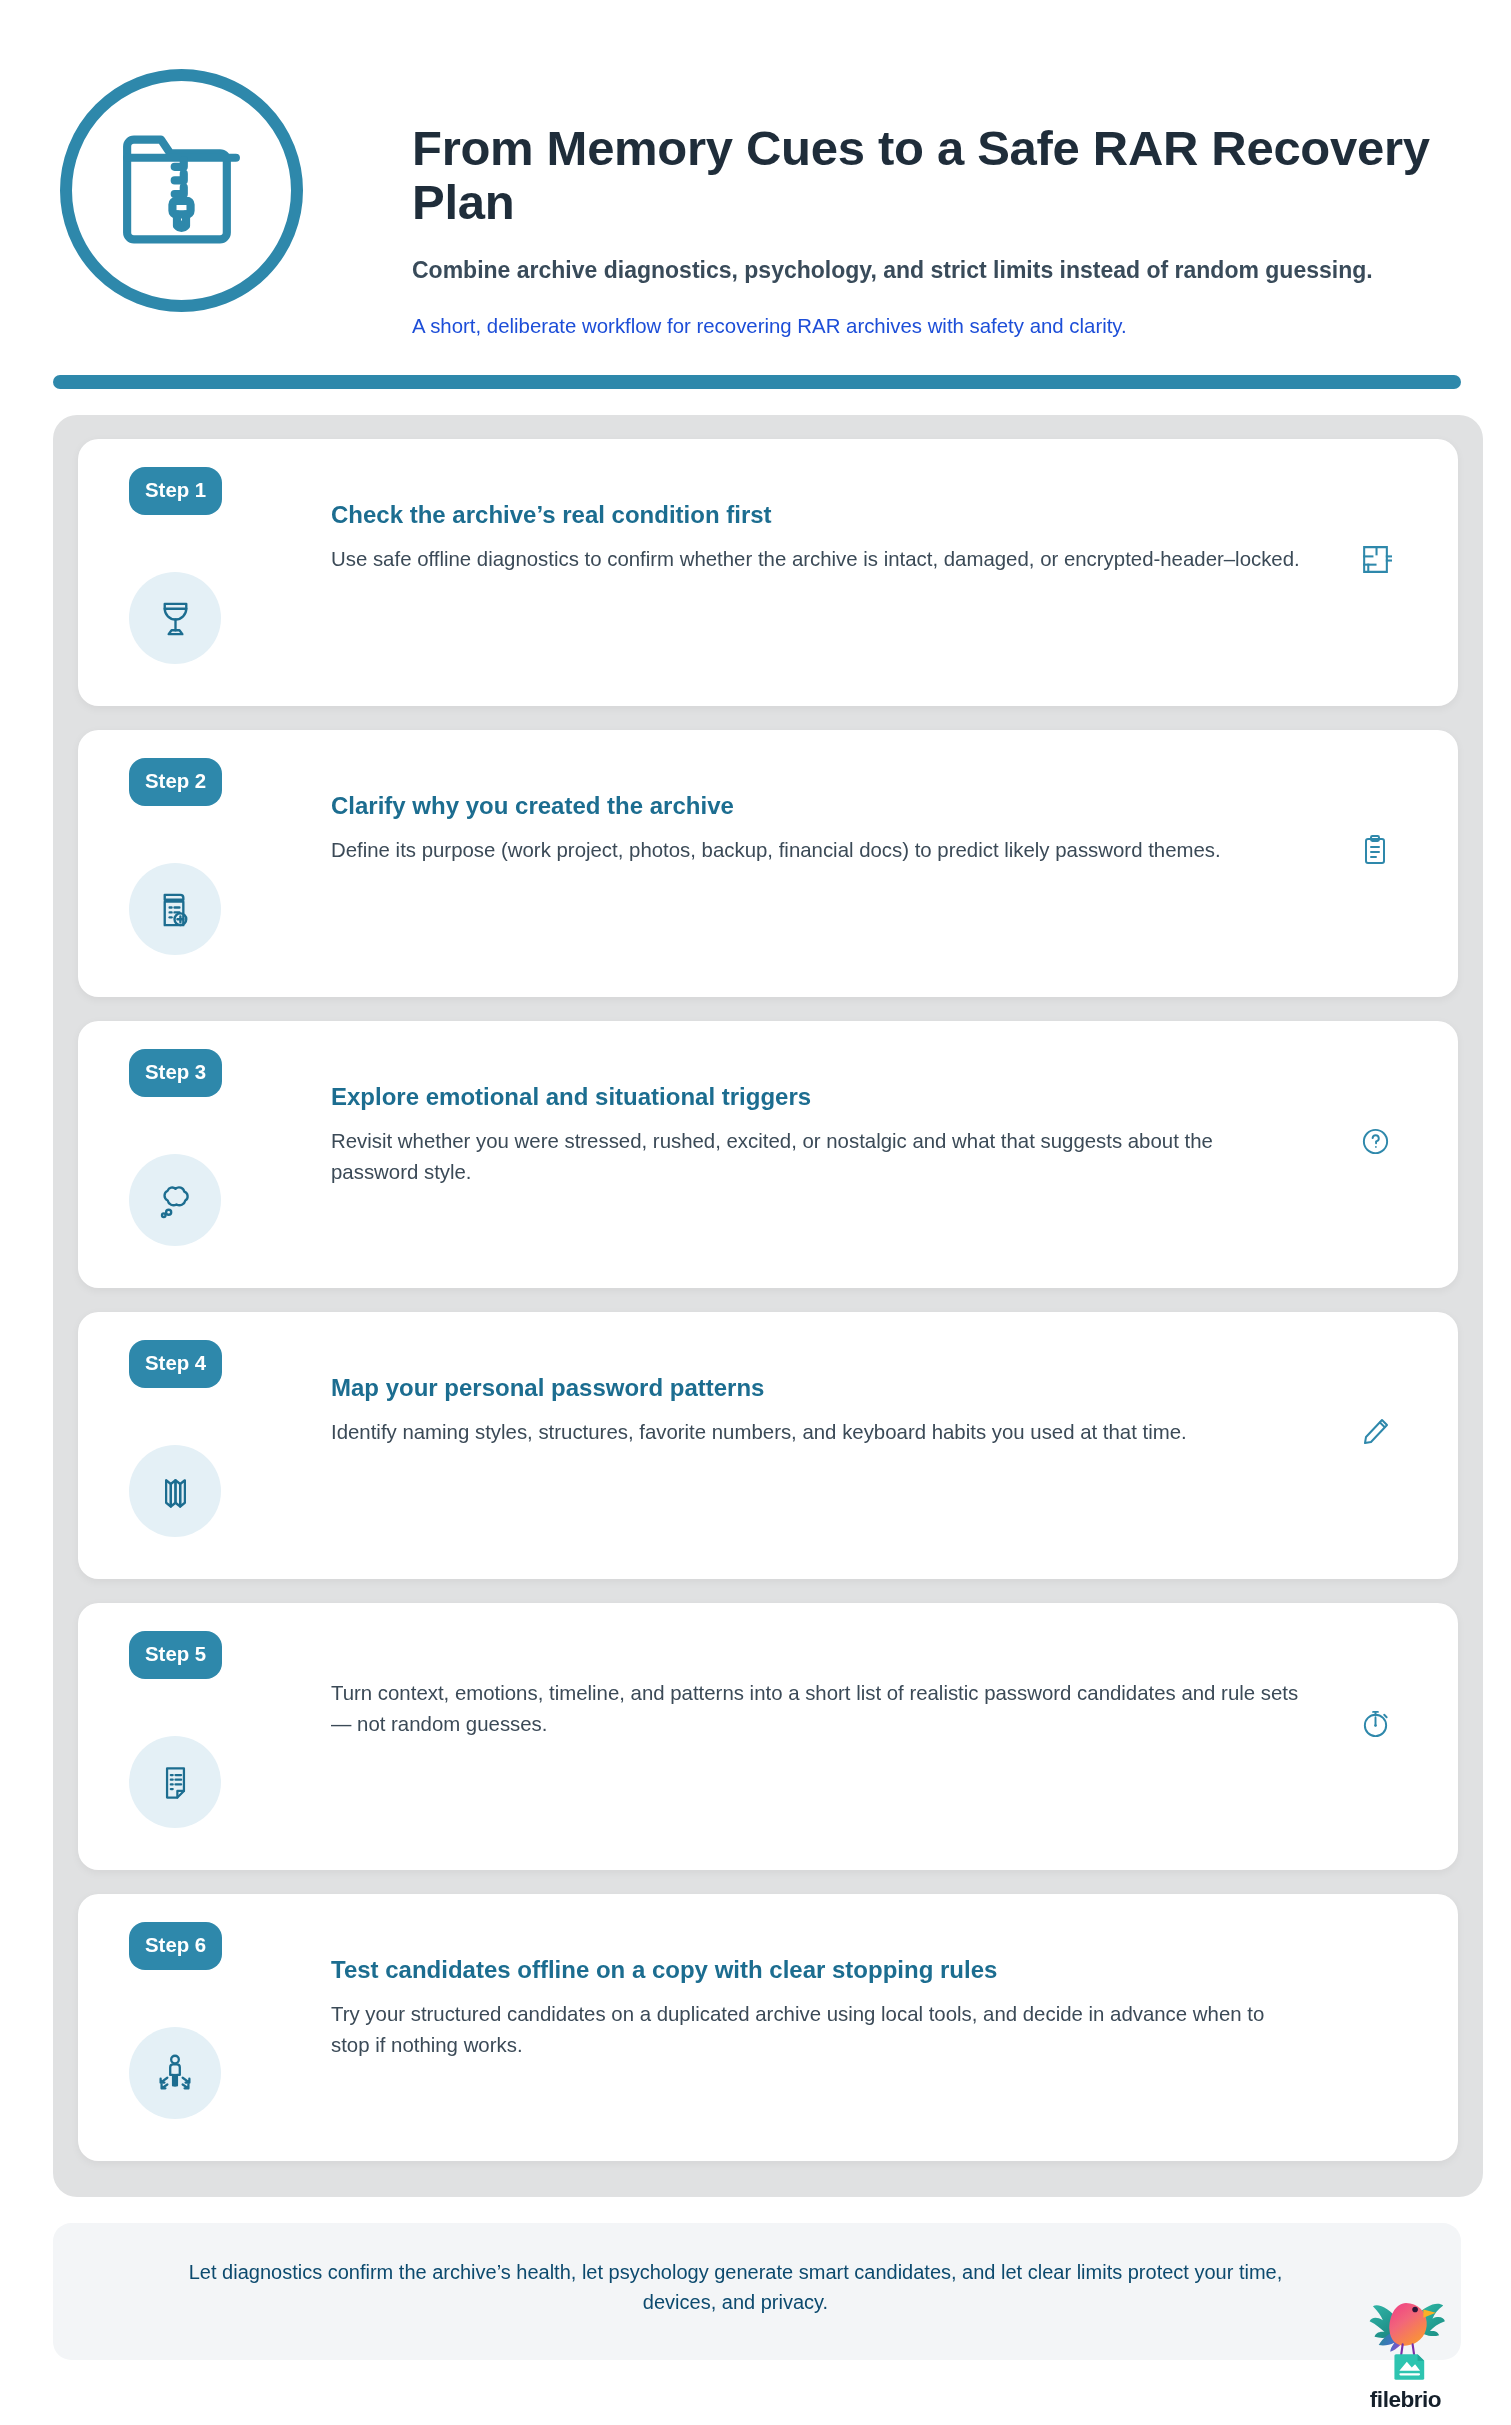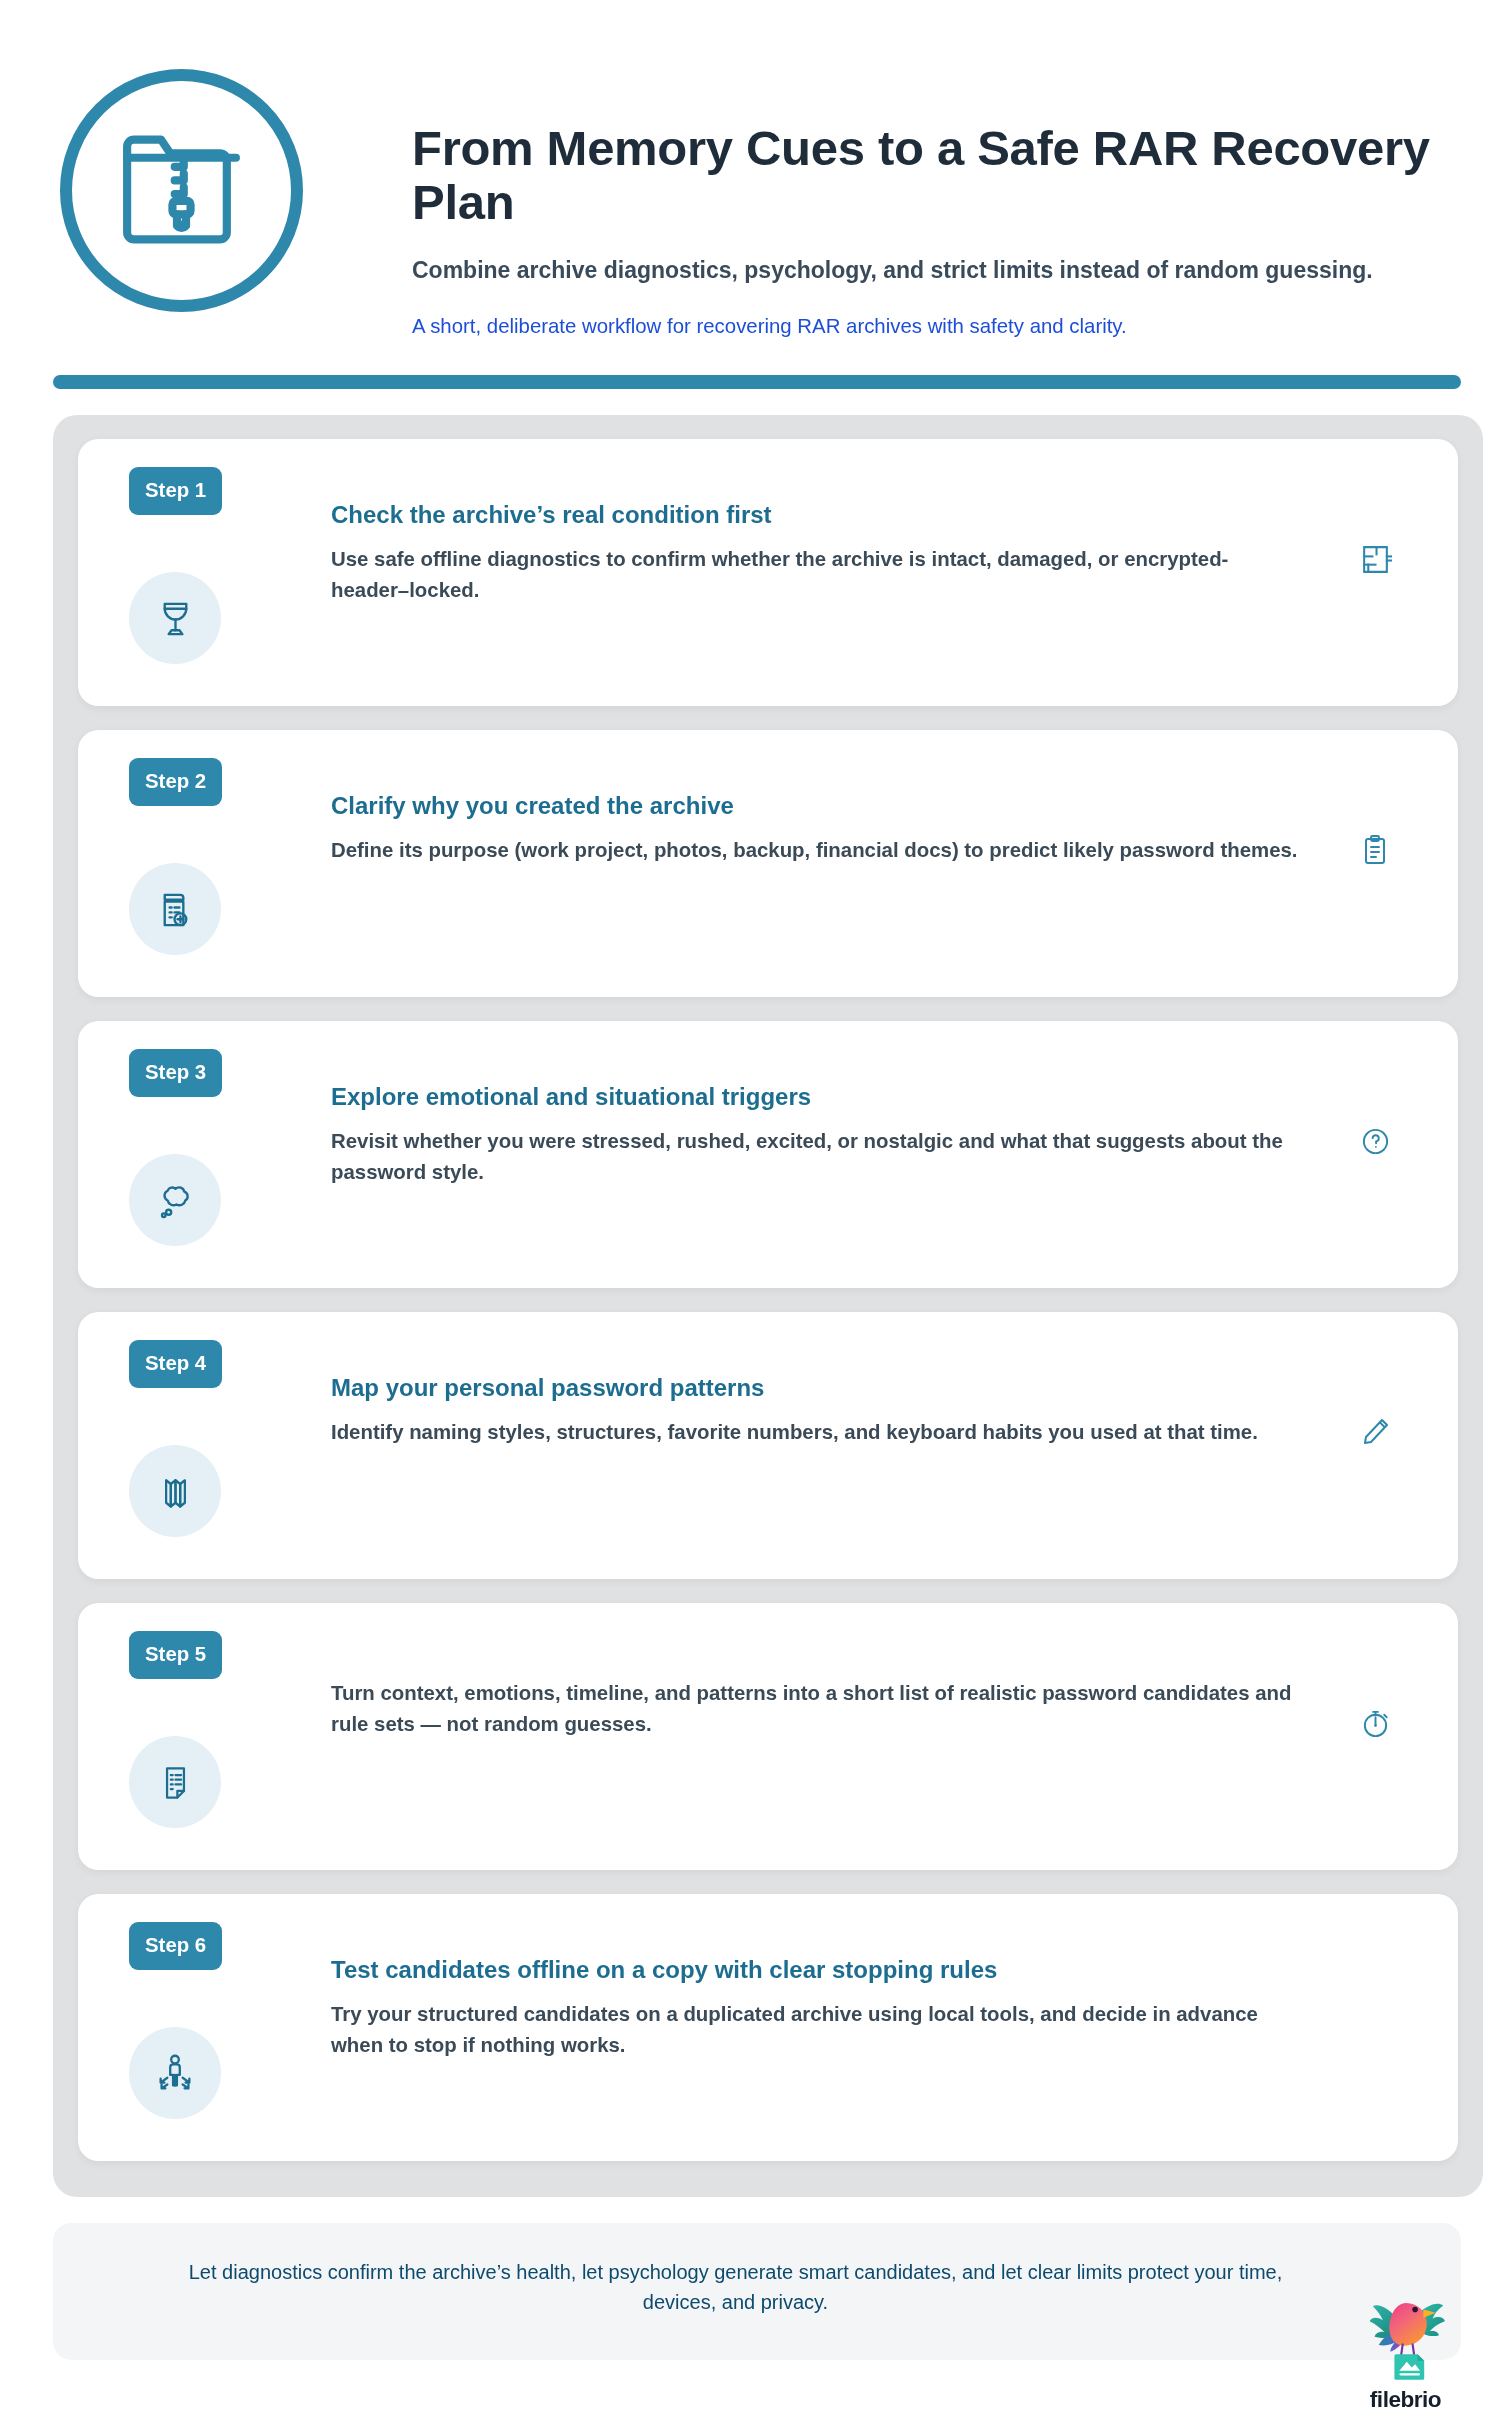--- a/index.html
+++ b/index.html
@@ -104,21 +104,21 @@
     padding: 28px 0 28px 0;
   }
   .card:last-child { margin-bottom: 8px; }
 
   .step-badge {
     position: absolute;
     left: 51px;
     top: 28px;
     background: #2e88ab;
     color: #ffffff;
-    border-radius: 9px;
+    border-radius: 16px;
     font-size: 20.4px;
     font-weight: 700;
     padding: 13px 16px 14px 16px;
     line-height: 1;
     min-width: 92px;
     text-align: center;
   }
 
   .step-glyph {
     position: absolute;
@@ -141,21 +141,21 @@
 
   .card-title {
     font-size: 24px;
     font-weight: 700;
     color: #1c6d90;
     line-height: 1.25;
   }
 
   .card-desc {
     font-size: 20.4px;
-    font-weight: 700;
+    font-weight: 400;
     color: #3b4a57;
     line-height: 1.52;
     margin-top: 14px;
   }
 
   .accent-icon {
     position: absolute;
     right: 63px;
     top: 100px;
     width: 40px;

